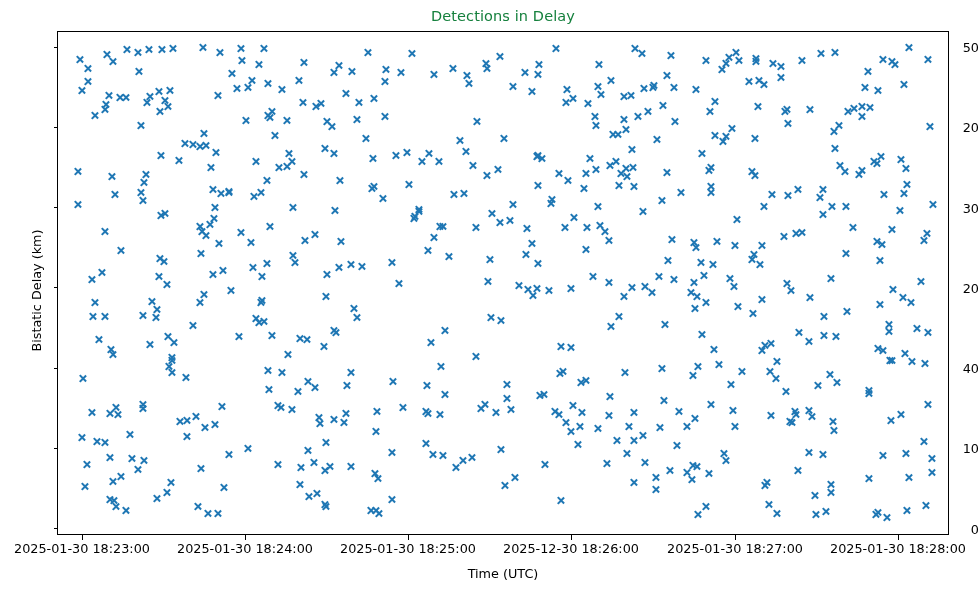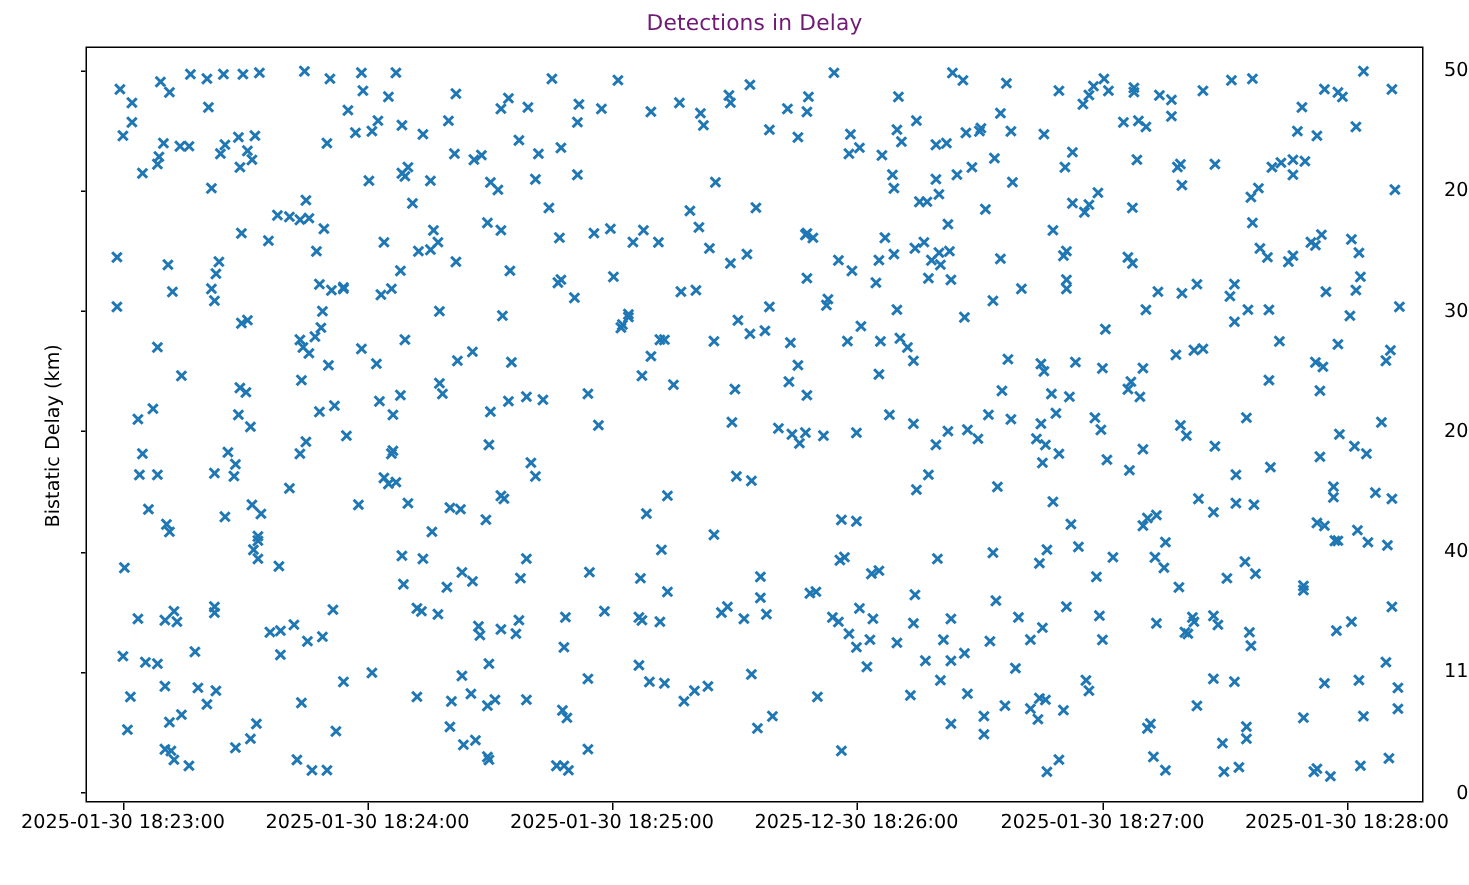--- a/index.html
+++ b/index.html
@@ -20,21 +20,21 @@
     height: 590px;
     background: #ffffff;
   }
   #chart-title {
     position: absolute;
     left: 57px;
     top: 8px;
     width: 892px;
     text-align: center;
     font-size: 14.5px;
-    color: #701a75;
+    color: #15803d;
     letter-spacing: 0.1px;
   }
   #plot-frame {
     position: absolute;
     left: 57px;
     top: 31px;
     width: 892px;
     height: 504px;
     border: 1.05px solid #000000;
     box-sizing: border-box;
@@ -136,21 +136,21 @@
       <div class="ytick-label" style="top: 47.051px;">50</div>
       <div class="ytick-mark" style="top: 46.551px;"></div>
       <div class="ytick-label" style="top: 127.306px;">20</div>
       <div class="ytick-mark" style="top: 126.806px;"></div>
       <div class="ytick-label" style="top: 207.561px;">30</div>
       <div class="ytick-mark" style="top: 207.061px;"></div>
       <div class="ytick-label" style="top: 287.815px;">20</div>
       <div class="ytick-mark" style="top: 287.315px;"></div>
       <div class="ytick-label" style="top: 368.07px;">40</div>
       <div class="ytick-mark" style="top: 367.57px;"></div>
-      <div class="ytick-label" style="top: 448.325px;">11</div>
+      <div class="ytick-label" style="top: 448.325px;">10</div>
       <div class="ytick-mark" style="top: 447.825px;"></div>
       <div class="ytick-label" style="top: 528.58px;">0</div>
       <div class="ytick-mark" style="top: 528.08px;"></div>
     </div>
   <div class="tick-group" id="xtick-container">
       <div class="xtick-label" style="left: 82px;">2025-01-30 18:23:00</div>
       <div class="xtick-mark" style="left: 81.5px;"></div>
       <div class="xtick-label" style="left: 245px;">2025-01-30 18:24:00</div>
       <div class="xtick-mark" style="left: 244.5px;"></div>
       <div class="xtick-label" style="left: 408px;">2025-01-30 18:25:00</div>
@@ -821,14 +821,15 @@
         <div class="marker" style="left: 844.438px; top: 265.874px;"></div>
         <div class="marker" style="left: 842.278px; top: 382.32px;"></div>
         <div class="marker" style="left: 550.29px; top: 250.312px;"></div>
         <div class="marker" style="left: 672.114px; top: 246.904px;"></div>
         <div class="marker" style="left: 537.88px; top: 137.673px;"></div>
         <div class="marker" style="left: 512.906px; top: 399.384px;"></div>
         <div class="marker" style="left: 714.677px; top: 31.1114px;"></div>
       </div>
   </div>
 
+  <div id="xaxis-label">Time (UTC)</div>
 
 </div>
 
 </body></html>

